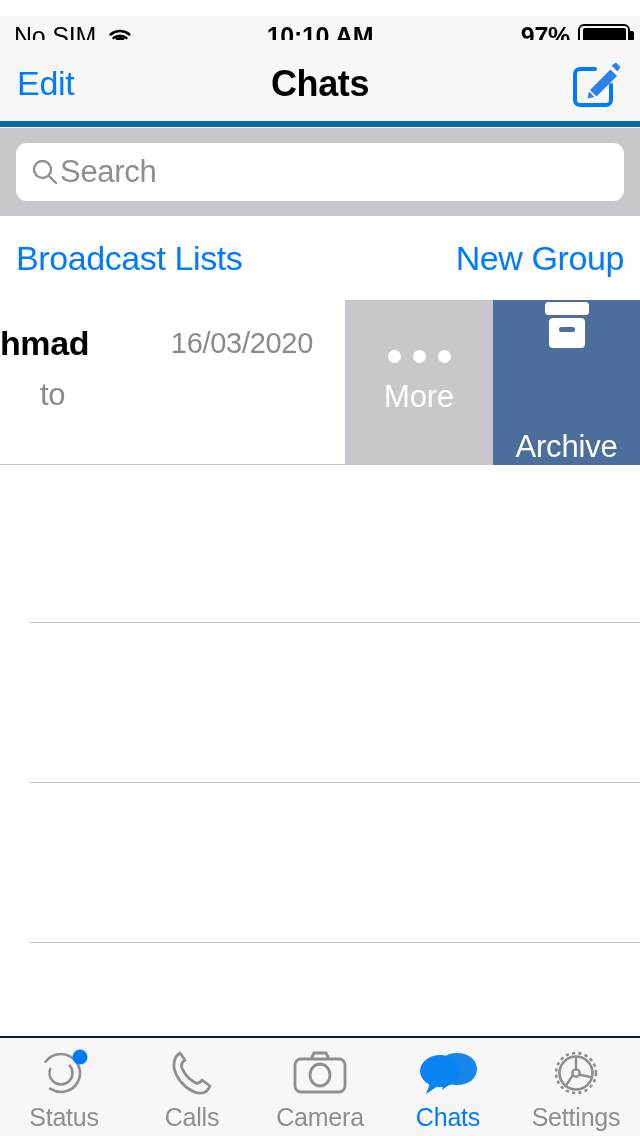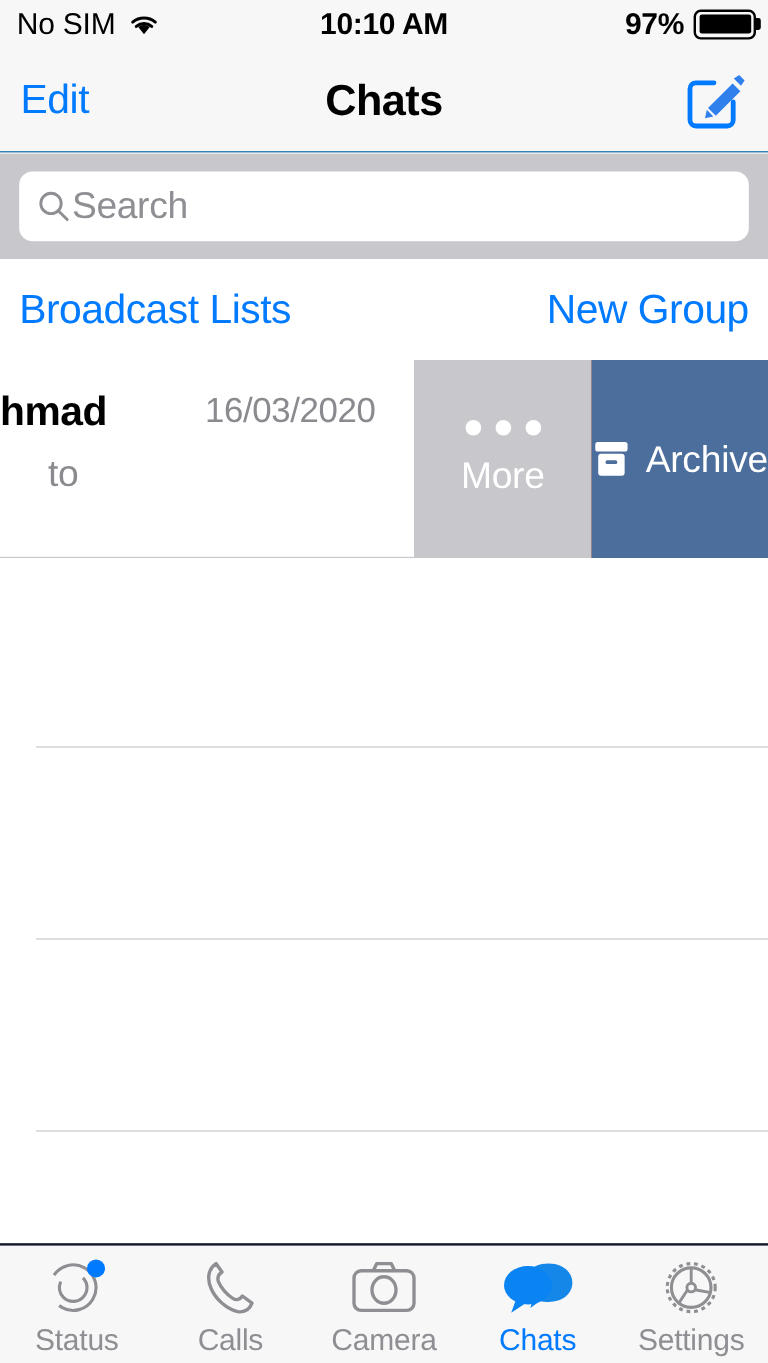--- a/index.html
+++ b/index.html
@@ -7,21 +7,21 @@
   body {
     font-family: "Liberation Sans", sans-serif;
     background:#ffffff;
     overflow:hidden;
     position:relative;
     -webkit-font-smoothing:antialiased;
   }
 
   
   #status-bar {
-    position:absolute; left:0; top:0; width:640px; height:40px;
+    position:absolute; left:0; top:16px; width:640px; height:40px;
     background:#F7F7F7;
     display:flex; align-items:center;
   }
   #status-left {
     position:absolute; left:14px; top:0; height:40px;
     display:flex; align-items:center; gap:9px;
   }
   #carrier-label { font-size:25px; font-weight:500; color:#000; letter-spacing:-0.2px; }
   #wifi-icon { display:block; }
   #status-time {
@@ -41,21 +41,21 @@
   .battery-fill { height:100%; background:#000; border-radius:2px; }
   .battery-nub {
     position:absolute; right:-6px; top:50%; transform:translateY(-50%);
     width:4px; height:10px; background:#000; border-radius:0 2px 2px 0;
   }
 
   
   #nav-bar {
     position:absolute; left:0; top:40px; width:640px; height:87px;
     background:#F7F7F7;
-    border-bottom:1px solid #0369a1;
+    border-bottom:6px solid #0369a1;
   }
   #edit-button {
     position:absolute; left:17px; top:0; height:87px;
     display:flex; align-items:center;
     font-size:34px; color:#007AFF; letter-spacing:-0.3px;
     cursor:pointer; background:none; border:none;
     font-family:"Liberation Sans", sans-serif;
   }
   #nav-title {
     position:absolute; left:0; top:0; width:640px; height:87px;
@@ -126,21 +126,21 @@
   }
   #swipe-more {
     position:absolute; left:345px; top:0; width:148px; height:165px;
     background:#C8C7CC;
     display:flex; flex-direction:column; align-items:center; justify-content:center;
     gap:16px; cursor:pointer;
   }
   #swipe-archive {
     position:absolute; left:493px; top:0; width:147px; height:165px;
     background:#4C6E9C;
-    display:flex; flex-direction:row; align-items:center; justify-content:flex-start;
+    display:flex; flex-direction:column; align-items:center; justify-content:space-between;
     gap:12px; cursor:pointer;
   }
   .swipe-label {
     font-size:31px; color:#fff; letter-spacing:-0.2px;
   }
   .more-dots { display:flex; gap:12px; }
   .more-dot { width:13px; height:13px; border-radius:50%; background:#fff; }
 
   
   #empty-list {

